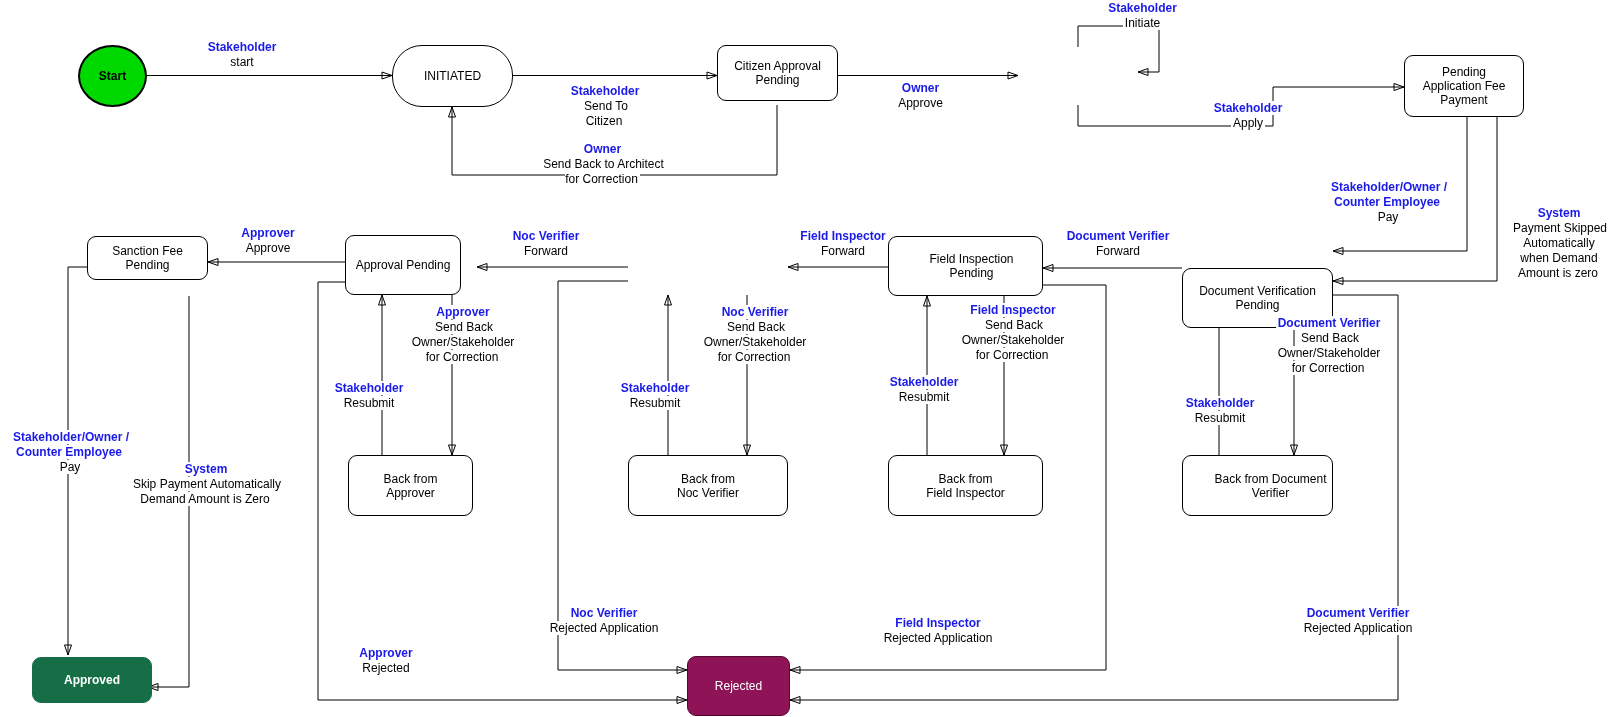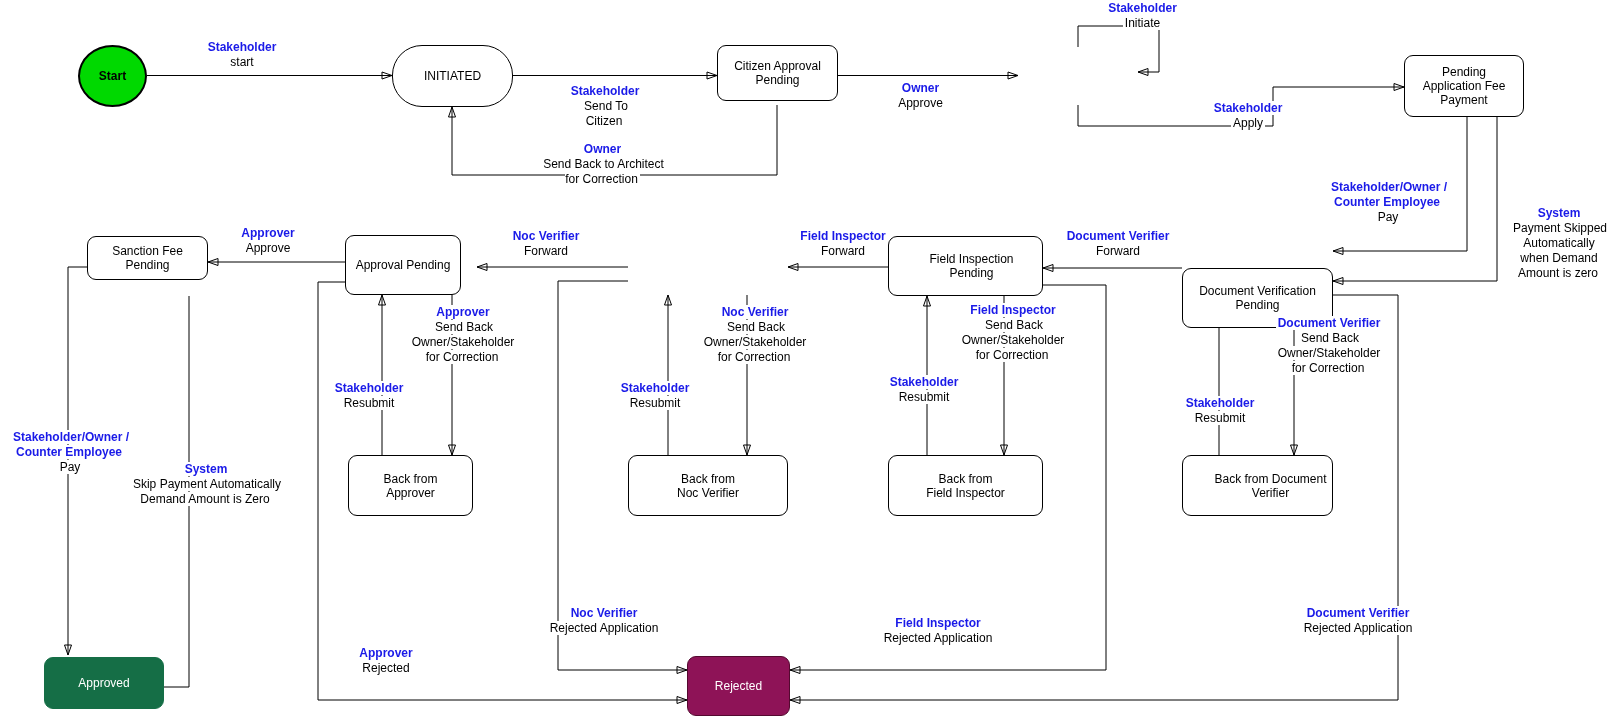--- a/index.html
+++ b/index.html
@@ -71,21 +71,21 @@
   <div class="node" style="left:1182px;top:235px;width:151px;height:60px;margin-top:33px;">Document Verification
 Pending</div>
   <div class="node" style="left:348px;top:455px;width:125px;height:61px;">Back from
 Approver</div>
   <div class="node" style="left:628px;top:455px;width:160px;height:61px;">Back from
 Noc Verifier</div>
   <div class="node" style="left:888px;top:455px;width:155px;height:61px;">Back from
 Field Inspector</div>
   <div class="node" style="left:1182px;top:455px;width:151px;height:61px;padding-left:26px;">Back from Document
 Verifier</div>
-  <div class="node approved" style="left:44px;top:657px;width:120px;height:52px;">Approved</div>
+  <div class="node approved" style="left:32px;top:657px;width:120px;height:46px;font-weight:bold;">Approved</div>
   <div class="node rejected" style="left:687px;top:656px;width:103px;height:60px;">Rejected</div>
 
   <div class="lbl" style="left:187px;top:40px;width:110px;"><span class="actor">Stakeholder</span><br><span class="action">start</span></div>
   <div class="lbl" style="left:545px;top:84px;width:120px;"><span class="actor">Stakeholder</span><br><span class="action">Send To
 Citizen</span></div>
   <div class="lbl" style="left:515px;top:142px;width:175px;"><span class="actor">Owner</span><br><span class="action">Send Back to Architect
 for Correction</span></div>
   <div class="lbl" style="left:868px;top:81px;width:105px;"><span class="actor">Owner</span><br><span class="action">Approve</span></div>
   <div class="lbl" style="left:1085px;top:1px;width:115px;"><span class="actor">Stakeholder</span><br><span class="action">Initiate</span></div>
   <div class="lbl" style="left:1192px;top:101px;width:112px;"><span class="actor">Stakeholder</span><br><span class="action">Apply</span></div>

